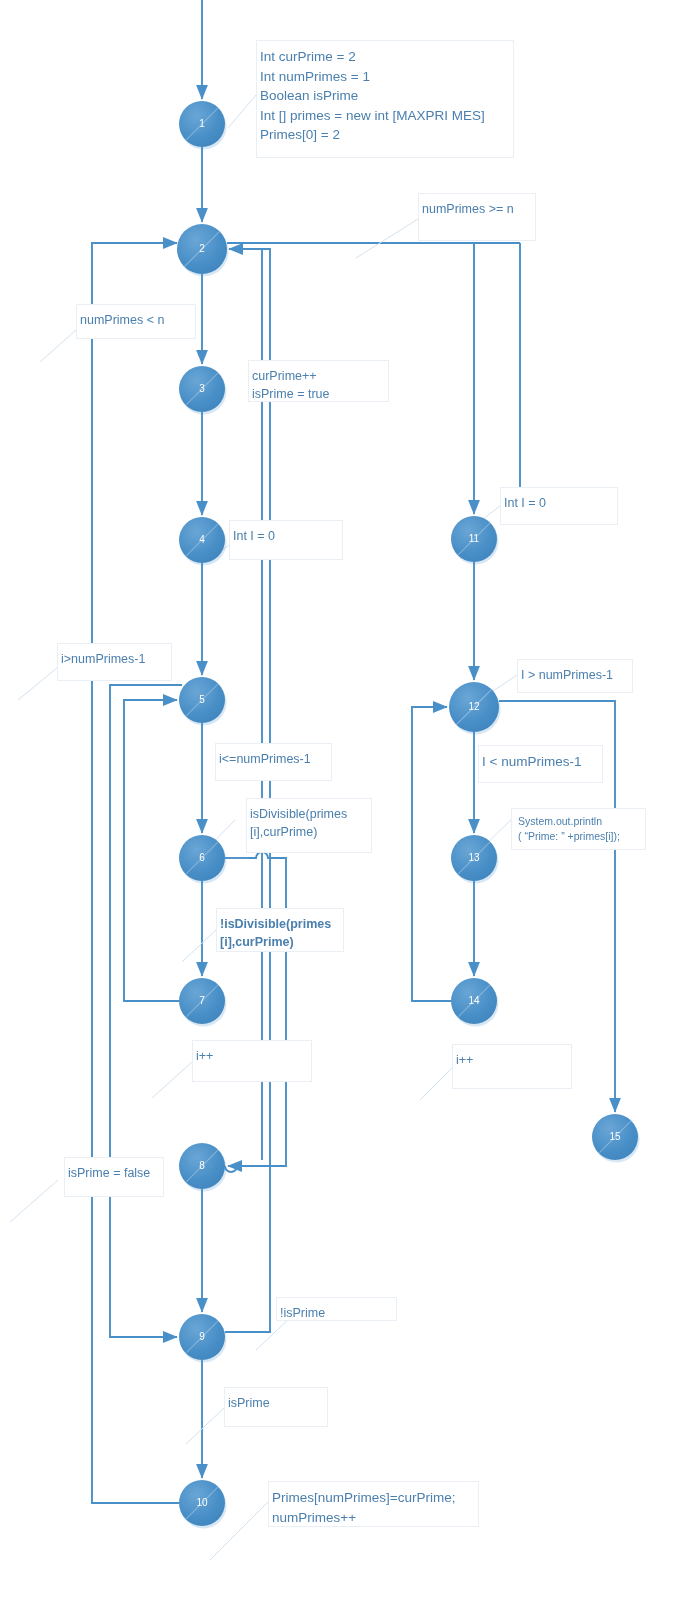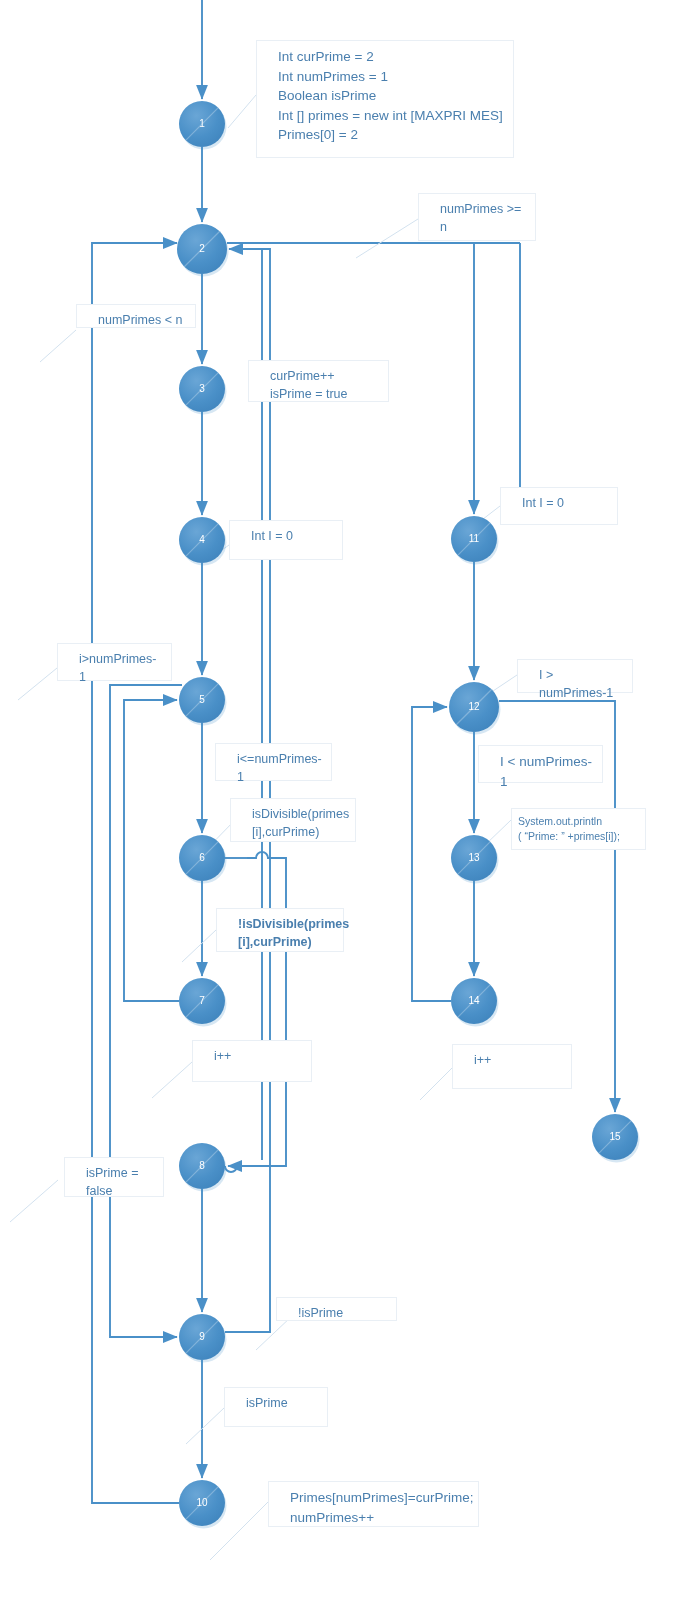--- a/index.html
+++ b/index.html
@@ -8,21 +8,21 @@
   #canvas svg{position:absolute;left:0;top:0;width:673px;height:1623px;}
   .nodelabel{
     position:absolute;
     box-sizing:border-box;
     border:1px solid #e9eff5;
     background:#ffffff;
     color:#4a7fae;
     font-family:"Liberation Sans", sans-serif;
     font-size:12.5px;
     line-height:1.45;
-    padding:6px 8px 6px 21px;
+    padding:6px 8px 6px 3px;
     white-space:pre-line;
   }
   .nodelabel.small{font-size:10.5px;line-height:1.4;padding:5px 6px;}
   .nodelabel.big{font-size:13.5px;}
   .circ-text{
     font-family:"Liberation Sans", sans-serif;
     font-size:10px;
     fill:#ffffff;
   }
 </style>
@@ -207,30 +207,30 @@
       </g>
   </svg>
 
   <div id="labels">
       <div class="nodelabel big" style="left: 256px; top: 40px; width: 258px; height: 118px;">Int curPrime = 2
 Int numPrimes = 1
 Boolean isPrime
 Int [] primes = new int [MAXPRI MES]
 Primes[0] = 2</div>
       <div class="nodelabel" style="left: 418px; top: 193px; width: 118px; height: 48px;">numPrimes &gt;= n</div>
-      <div class="nodelabel" style="left: 76px; top: 304px; width: 120px; height: 24px;">numPrimes &lt; n</div>
+      <div class="nodelabel" style="left: 76px; top: 304px; width: 120px; height: 35px;">numPrimes &lt; n</div>
       <div class="nodelabel" style="left: 248px; top: 360px; width: 141px; height: 42px;">curPrime++
 isPrime = true</div>
       <div class="nodelabel" style="left: 229px; top: 520px; width: 114px; height: 40px;">Int I = 0</div>
       <div class="nodelabel" style="left: 500px; top: 487px; width: 118px; height: 38px;">Int I = 0</div>
       <div class="nodelabel" style="left: 57px; top: 643px; width: 115px; height: 38px;">i&gt;numPrimes-1</div>
       <div class="nodelabel" style="left: 517px; top: 659px; width: 116px; height: 34px;">I &gt; numPrimes-1</div>
       <div class="nodelabel" style="left: 215px; top: 743px; width: 117px; height: 38px;">i&lt;=numPrimes-1</div>
       <div class="nodelabel big" style="left: 478px; top: 745px; width: 125px; height: 38px;">I &lt; numPrimes-1</div>
-      <div class="nodelabel" style="left: 230px; top: 798px; width: 126px; height: 44px;">isDivisible(primes
+      <div class="nodelabel" style="left: 246px; top: 798px; width: 126px; height: 55px;">isDivisible(primes
 [i],curPrime)</div>
       <div class="nodelabel small" style="left: 511px; top: 800px; width: 135px; height: 42px; margin-top: 8px;">System.out.println
 ( “Prime: ” +primes[i]);</div>
       <div class="nodelabel" style="left: 216px; top: 908px; width: 128px; height: 44px; font-weight: bold;">!isDivisible(primes
 [i],curPrime)</div>
       <div class="nodelabel" style="left: 192px; top: 1040px; width: 120px; height: 42px;">i++</div>
       <div class="nodelabel" style="left: 452px; top: 1044px; width: 120px; height: 45px;">i++</div>
       <div class="nodelabel" style="left: 64px; top: 1157px; width: 100px; height: 40px;">isPrime = false</div>
       <div class="nodelabel" style="left: 276px; top: 1297px; width: 121px; height: 24px;">!isPrime</div>
       <div class="nodelabel" style="left: 224px; top: 1387px; width: 104px; height: 40px;">isPrime</div>

